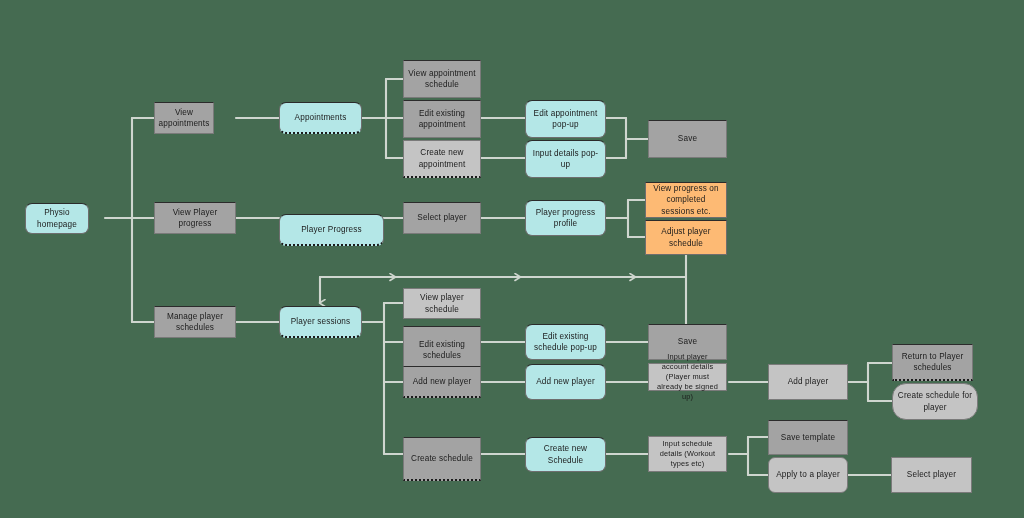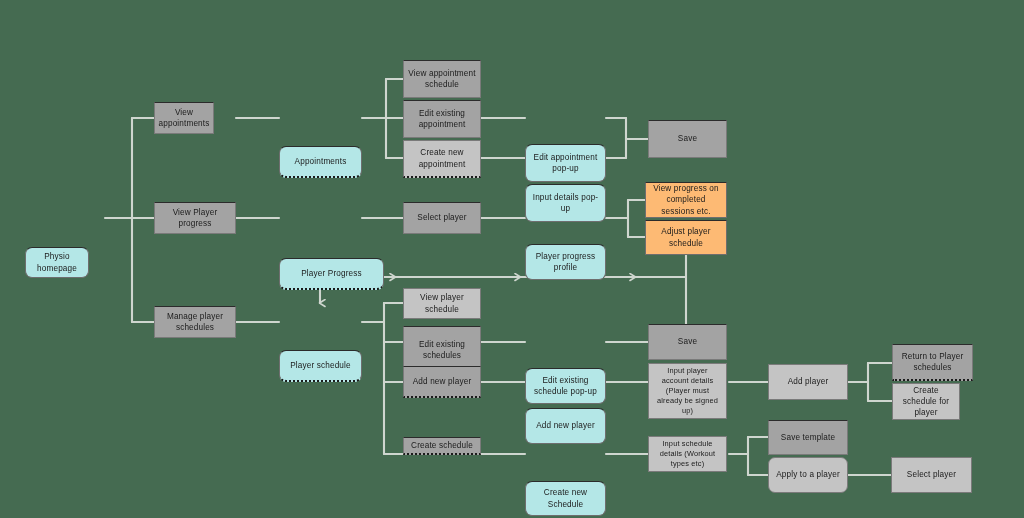--- a/index.html
+++ b/index.html
@@ -53,21 +53,20 @@
     background: #c4c4c4;
     border: 1px solid #7a7a7a;
     font-weight: normal;
   }
   .n-cyan {
     background: #b4e7e7;
     border: 1px solid #6e6e6e;
     border-top: 1.4px solid #2b2b2b;
     border-radius: 7px;
     font-weight: normal;
-    margin-top: 44px;
   }
   .n-cyan.dotted-bottom {
     border-bottom: 2px dotted #1b1b1b;
   }
   .n-gray.dotted-bottom,
   .n-gray-plain.dotted-bottom {
     border-bottom: 2px dotted #1b1b1b;
   }
 </style>
 </head>
@@ -220,72 +219,72 @@
 
   <div class="node n-gray-light" style="left:645px; top:220px; width:82px; height:35px;">
     <span>Adjust player schedule</span>
   </div>
 
   <div class="node n-gray" style="left:154px; top:306px; width:82px; height:32px;">
     <span>Manage player schedules</span>
   </div>
 
   <div class="node n-cyan dotted-bottom" style="left:279px; top:306px; width:83px; height:32px;">
-    <span>Player schedule</span>
+    <span>Player sessions</span>
   </div>
 
   <div class="node n-gray-plain" style="left:403px; top:288px; width:78px; height:31px;">
     <span>View player schedule</span>
   </div>
 
   <div class="node n-gray" style="left:403px; top:326px; width:78px; height:48px;">
     <span>Edit existing schedules</span>
   </div>
 
   <div class="node n-gray dotted-bottom" style="left:403px; top:366px; width:78px; height:32px;">
     <span>Add new player</span>
   </div>
 
-  <div class="node n-gray dotted-bottom" style="left:403px; top:437px; width:78px; height:18px;">
+  <div class="node n-gray dotted-bottom" style="left:403px; top:437px; width:78px; height:44px;">
     <span>Create schedule</span>
   </div>
 
   <div class="node n-cyan" style="left:525px; top:324px; width:81px; height:36px;">
     <span>Edit existing schedule pop-up</span>
   </div>
 
   <div class="node n-cyan" style="left:525px; top:364px; width:81px; height:36px;">
     <span>Add new player</span>
   </div>
 
   <div class="node n-cyan" style="left:525px; top:437px; width:81px; height:35px;">
     <span>Create new Schedule</span>
   </div>
 
   <div class="node n-gray" style="left:648px; top:324px; width:79px; height:36px;">
     <span>Save</span>
   </div>
 
-  <div class="node n-gray-plain" style="left:648px; top:363px; width:79px; height:56px; font-size:7.4px;">
+  <div class="node n-gray-plain" style="left:648px; top:363px; width:79px; height:28px; font-size:7.4px;">
     <span>Input player account details (Player must already be signed up)</span>
   </div>
 
   <div class="node n-gray-plain" style="left:648px; top:436px; width:79px; height:36px; font-size:7.4px;">
     <span>Input schedule details (Workout types etc)</span>
   </div>
 
   <div class="node n-gray-plain" style="left:768px; top:364px; width:80px; height:36px;">
     <span>Add player</span>
   </div>
 
   <div class="node n-gray dotted-bottom" style="left:892px; top:344px; width:81px; height:37px;">
     <span>Return to Player schedules</span>
   </div>
 
-  <div class="node n-gray-plain" style="left:892px; top:383px; width:68px; height:37px;">
+  <div class="node n-gray-plain" style="left:892px; top:383px; width:86px; height:37px;border-radius:14px;">
     <span>Create schedule for player</span>
   </div>
 
   <div class="node n-gray" style="left:768px; top:420px; width:80px; height:35px;">
     <span>Save template</span>
   </div>
 
   <div class="node n-gray-plain" style="left:768px; top:457px; width:80px; height:36px;border-radius:7px;">
     <span>Apply to a player</span>
   </div>

